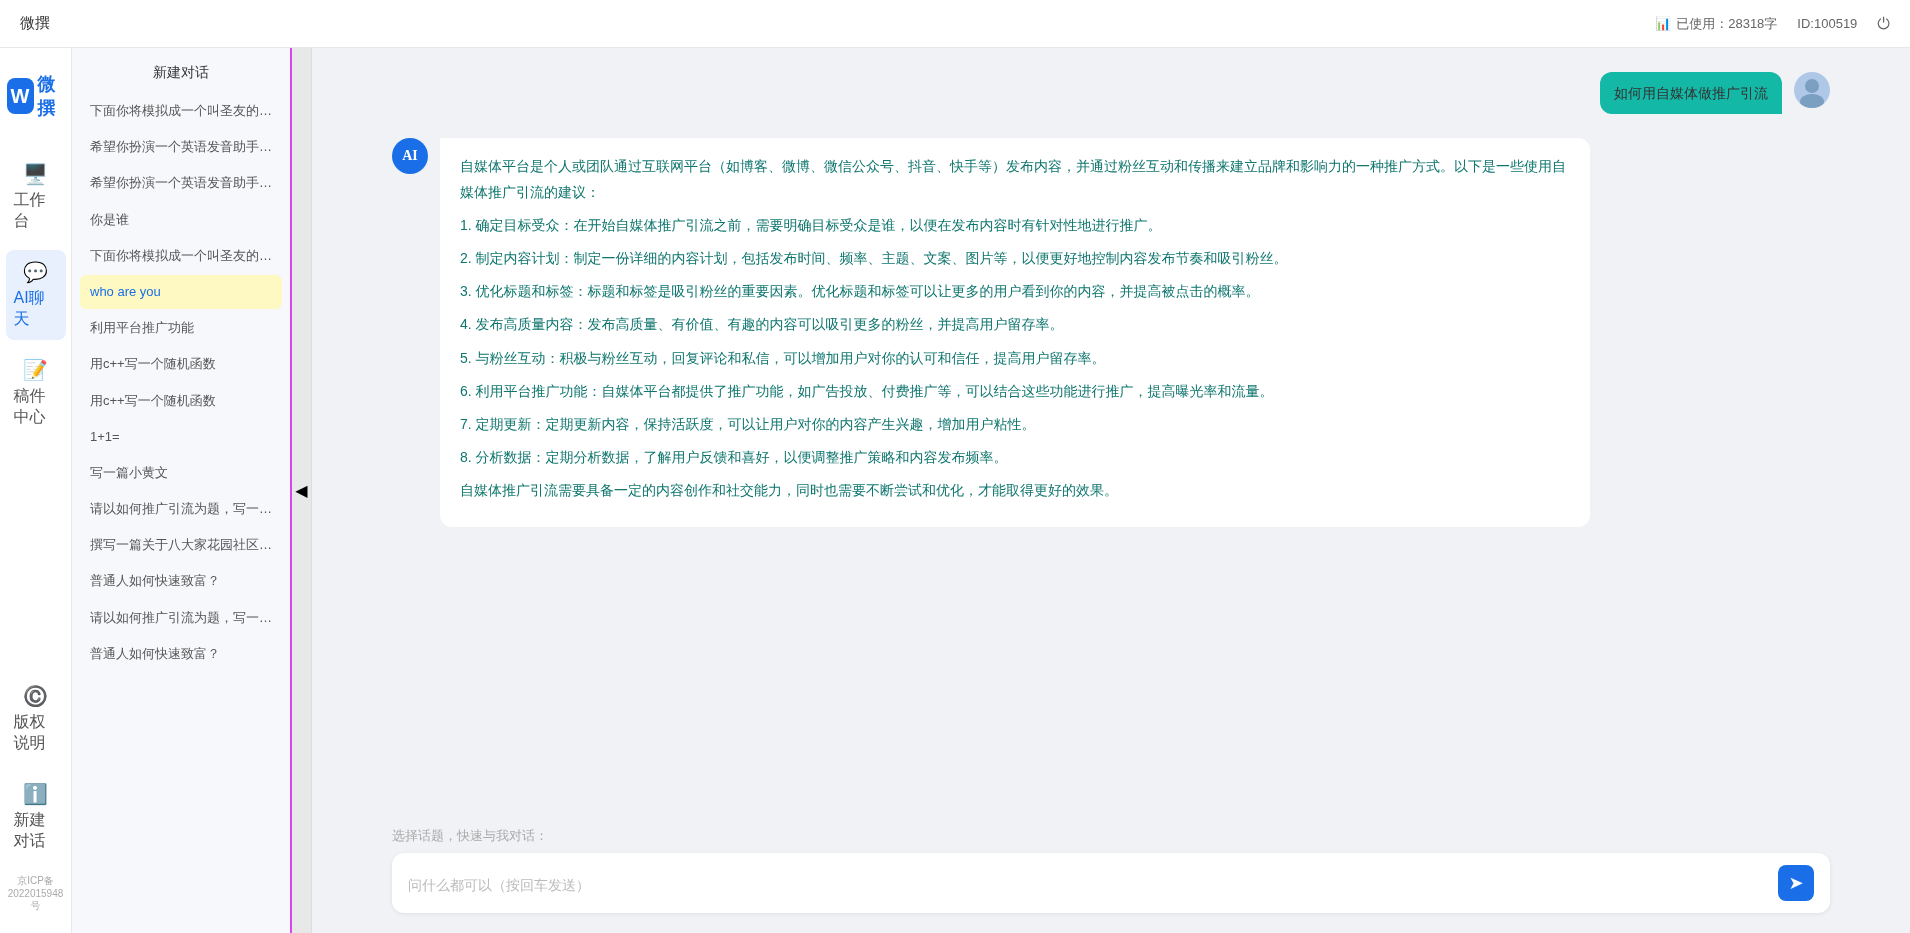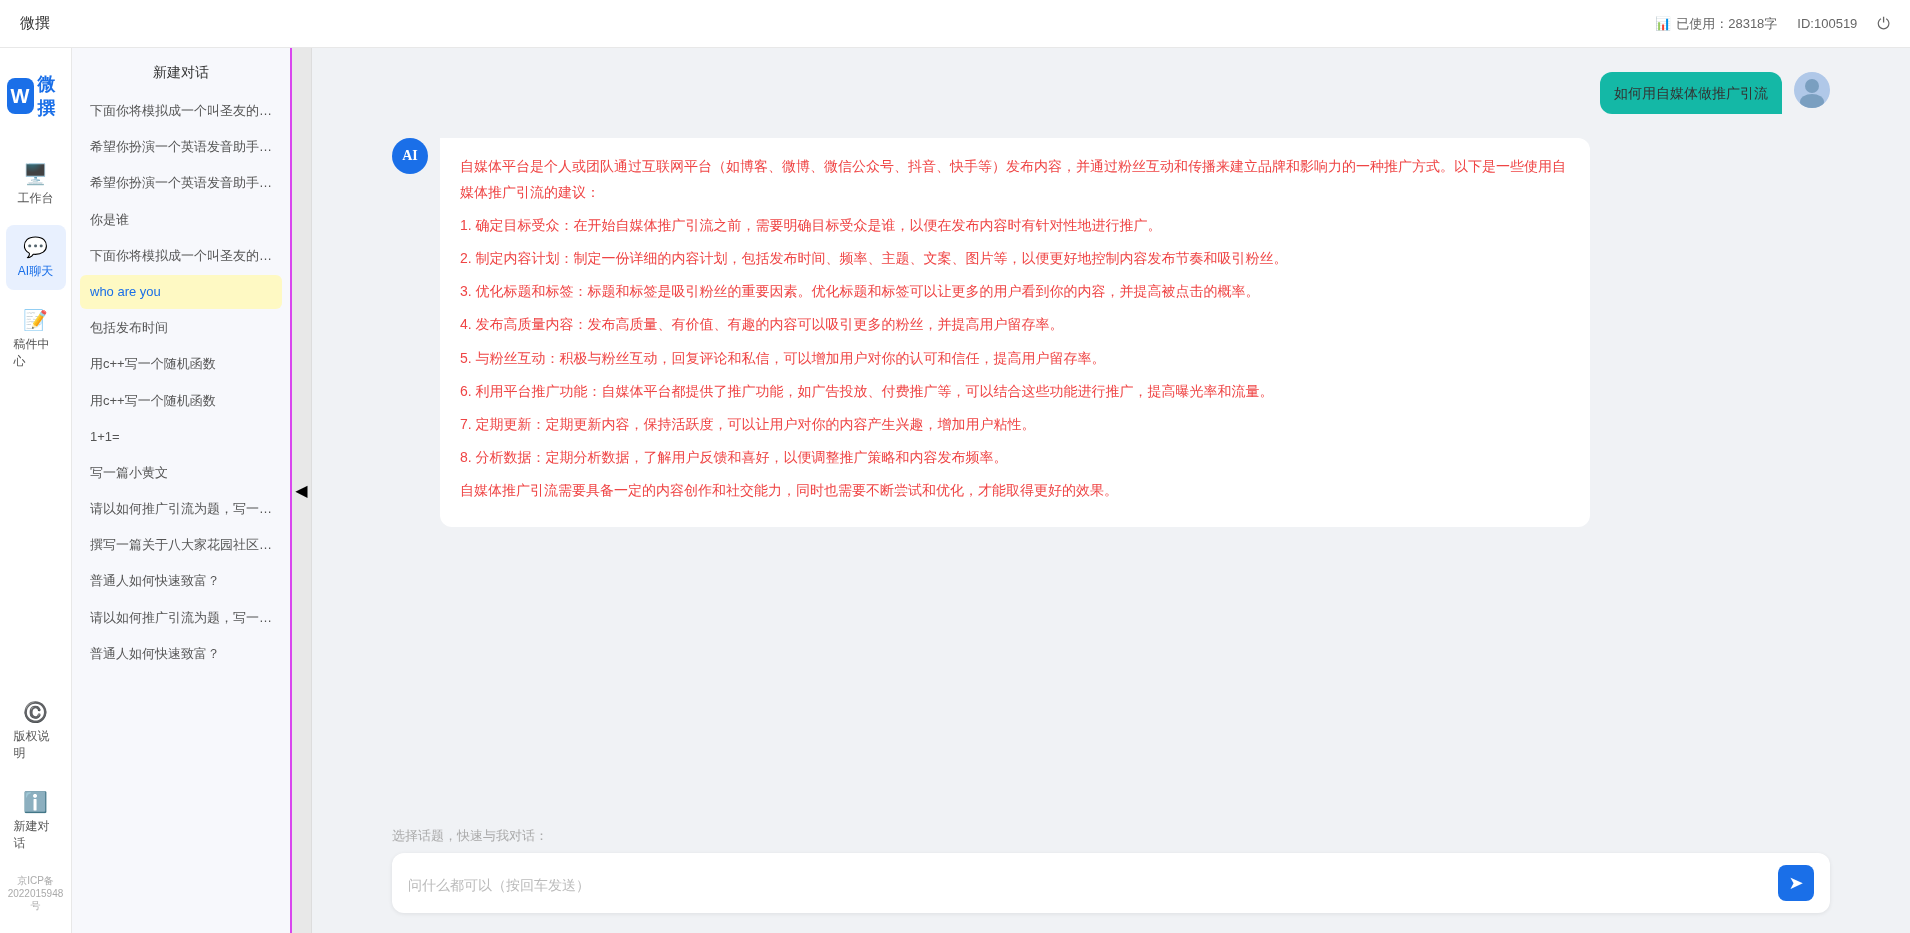--- a/index.html
+++ b/index.html
@@ -67,21 +67,21 @@
       align-items: center;
       gap: 4px;
       padding: 10px 8px;
       border-radius: 8px;
       cursor: pointer;
       width: 60px;
       transition: background 0.2s;
     }
     .nav-item.active { background: #e8f0fe; }
     .nav-item .nav-icon { font-size: 20px; }
-    .nav-item .nav-label { font-size: 12px; color: #555; }
+    .nav-item .nav-label { font-size: 16px; color: #555; }
     .nav-item.active .nav-label { color: #1a6fe8; }
     .nav-bottom {
       margin-top: auto;
       display: flex;
       flex-direction: column;
       align-items: center;
       gap: 8px;
     }
     .icp-text { font-size: 10px; color: #aaa; text-align: center; padding: 4px; }
 
@@ -166,21 +166,21 @@
       font-size: 14px;
       color: #333;
       line-height: 1.6;
     }
     .msg-row.ai .msg-bubble {
       background: #fff;
       border-radius: 0 12px 12px 12px;
       padding: 16px 20px;
       max-width: 80%;
       font-size: 14px;
-      color: #ef4444;
+      color: #0f766e;
       line-height: 1.8;
     }
     .avatar {
       width: 36px;
       height: 36px;
       border-radius: 50%;
       flex-shrink: 0;
       display: flex;
       align-items: center;
       justify-content: center;
@@ -302,21 +302,21 @@
   <div class="sidebar">
     <div class="sidebar-header">新建对话</div>
     <div class="sidebar-list" id="conv-list">
 
     <div class="conv-item">下面你将模拟成一个叫圣友的程序员，我说...</div>
         <div class="conv-item">希望你扮演一个英语发音助手，我提供给你...</div>
         <div class="conv-item">希望你扮演一个英语发音助手，我提供给你...</div>
         <div class="conv-item">你是谁</div>
         <div class="conv-item">下面你将模拟成一个叫圣友的程序员</div>
         <div class="conv-item active">who are you</div>
-        <div class="conv-item">包括发布时间</div>
+        <div class="conv-item">利用平台推广功能</div>
         <div class="conv-item">用c++写一个随机函数</div>
         <div class="conv-item">用c++写一个随机函数</div>
         <div class="conv-item">1+1=</div>
         <div class="conv-item">写一篇小黄文</div>
         <div class="conv-item">请以如何推广引流为题，写一篇大纲</div>
         <div class="conv-item">撰写一篇关于八大家花园社区一刻钟便民生...</div>
         <div class="conv-item">普通人如何快速致富？</div>
         <div class="conv-item">请以如何推广引流为题，写一篇大纲</div>
         <div class="conv-item">普通人如何快速致富？</div>
       </div>

